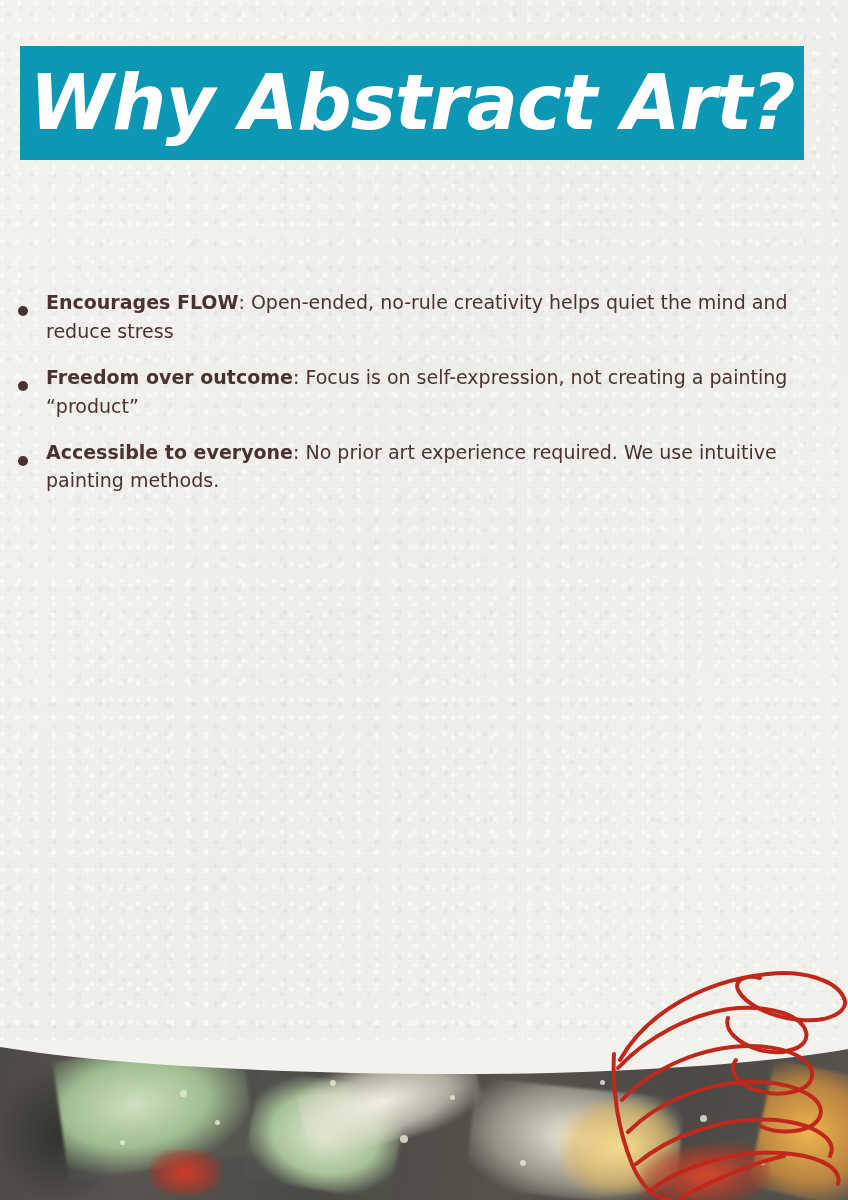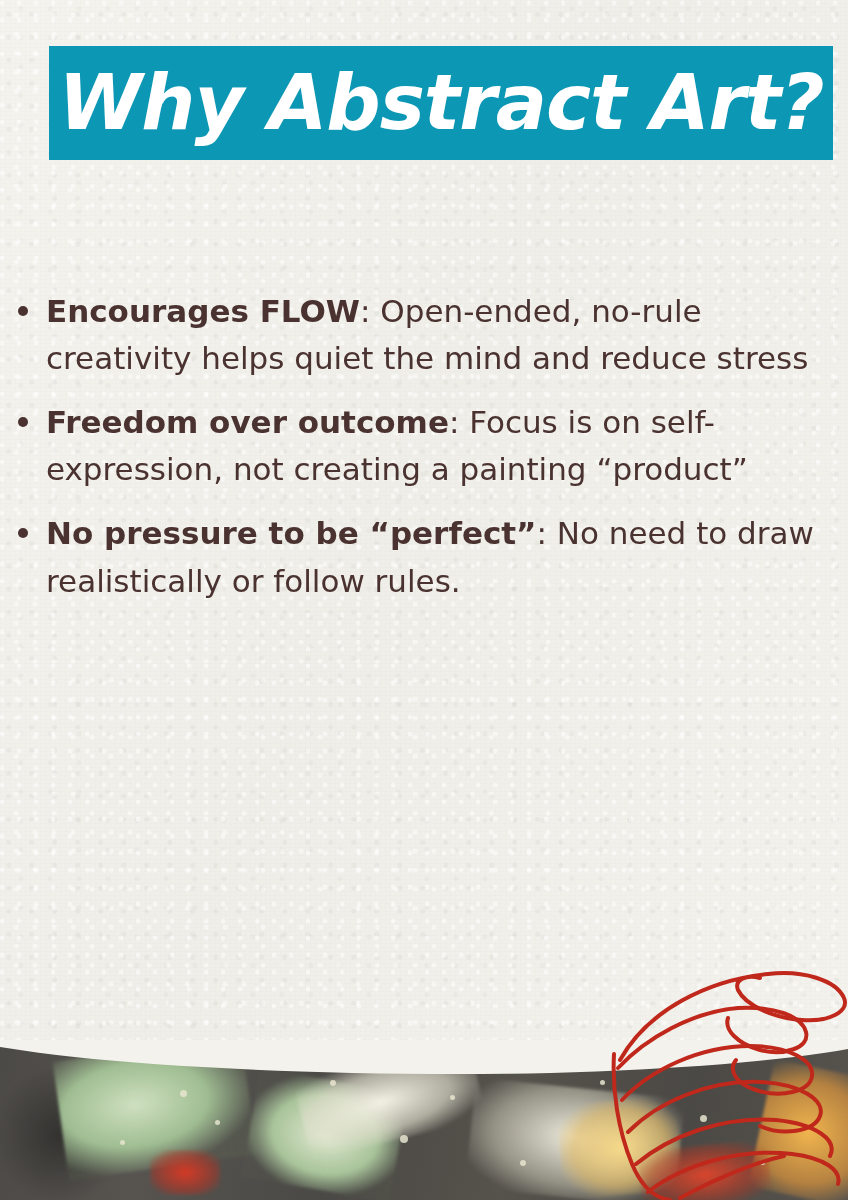--- a/index.html
+++ b/index.html
@@ -34,21 +34,21 @@
     inset: 0;
     pointer-events: none;
     opacity: 0.5;
     background-image:
       repeating-linear-gradient(0deg, rgba(0,0,0,0.018) 0 1px, rgba(0,0,0,0) 1px 4px),
       repeating-linear-gradient(90deg, rgba(0,0,0,0.015) 0 1px, rgba(0,0,0,0) 1px 5px);
   }
 
   .title-band {
     position: absolute;
-    left: 49px;
+    left: 20px;
     top: 46px;
     width: 784px;
     height: 114px;
     background: #0c97b5;
     display: flex;
     align-items: center;
     justify-content: center;
   }
   .title-text {
     color: #ffffff;
@@ -76,21 +76,21 @@
     flex: 0 0 auto;
     width: 10px;
     height: 10px;
     border-radius: 50%;
     background: #4a3230;
     margin: 18px 18px 0 0;
   }
   .bullet-text {
     flex: 1 1 auto;
     color: #4a3230;
-    font-size: 31px;
+    font-size: 19px;
     line-height: 1.52;
     font-family: "DejaVu Sans", sans-serif;
   }
   .bullet-text .lead {
     font-weight: 700;
   }
 
   
   .paint-strip {
     position: absolute;
@@ -196,25 +196,25 @@
     <div class="bullet-row">
       <span class="bullet-dot"></span>
       <div class="bullet-text"><span class="lead">Encourages FLOW</span><span>: Open-ended, no-rule creativity helps quiet the mind and reduce stress</span></div>
     </div>
 
     <div class="bullet-row">
       <span class="bullet-dot"></span>
       <div class="bullet-text"><span class="lead">Freedom over outcome</span><span>: Focus is on self-expression, not creating a painting “product”</span></div>
     </div>
 
-
     <div class="bullet-row">
       <span class="bullet-dot"></span>
-      <div class="bullet-text"><span class="lead">No pressure to be “perfect”</span><span>: No need to draw realistically or follow rules.</span></div>
+      <div class="bullet-text"><span class="lead">Accessible to everyone</span><span>: No prior art experience required. We use intuitive painting methods.</span></div>
     </div>
+
 
 
   </div>
 
   <div class="paint-strip">
     <div class="paint-base"></div>
     <div class="smear s-dark1"></div>
     <div class="smear s-green1"></div>
     <div class="smear s-green2"></div>
     <div class="smear s-white1"></div>

